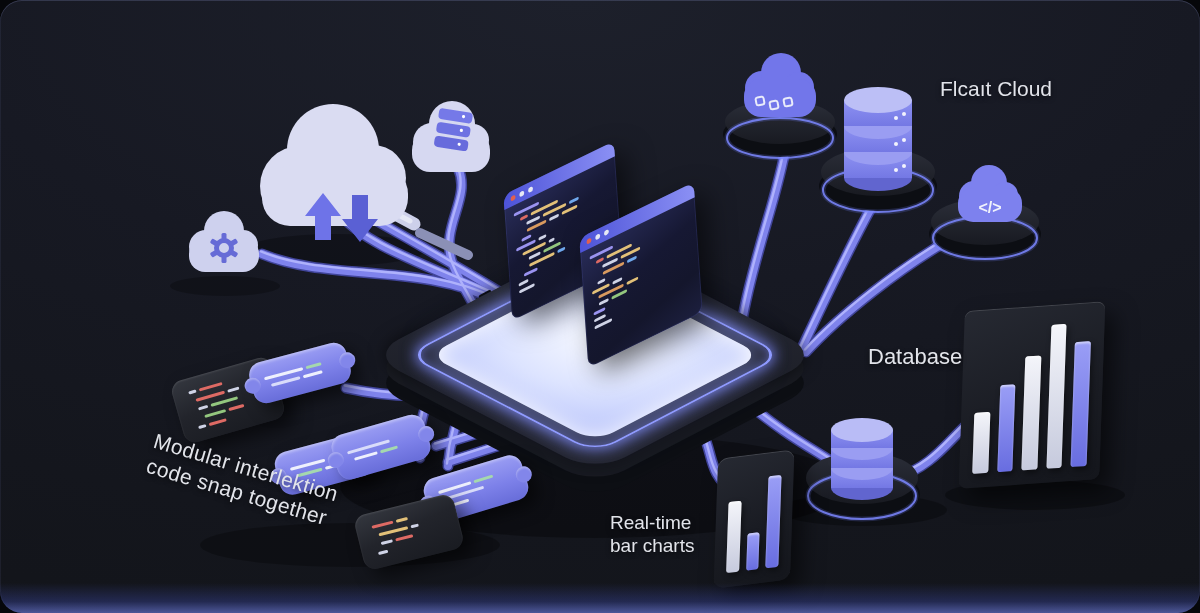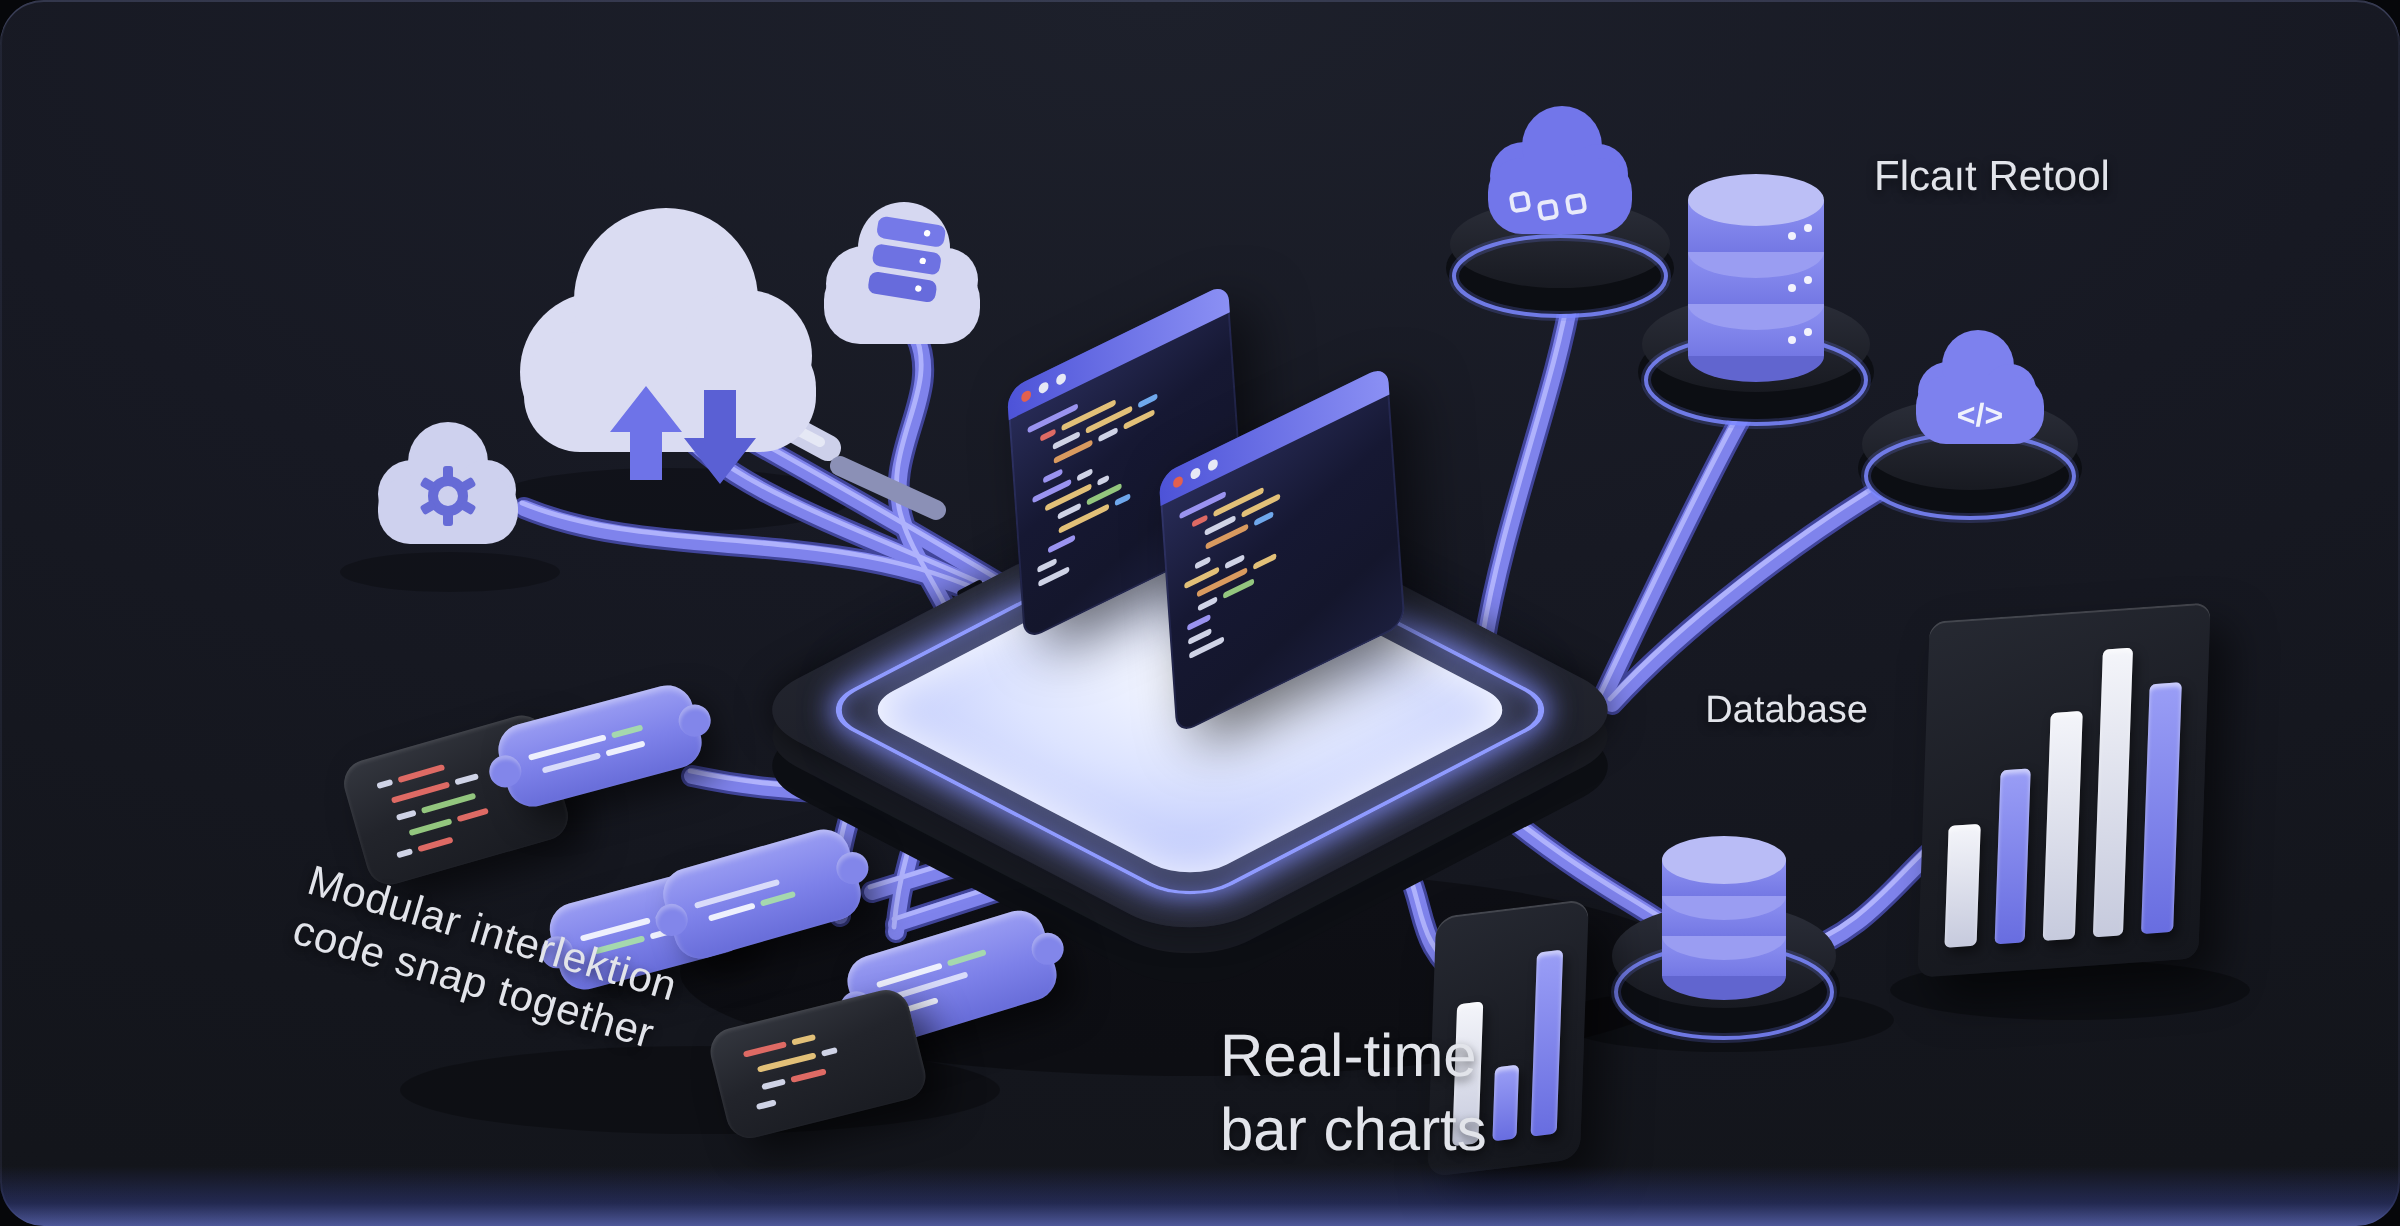--- a/index.html
+++ b/index.html
@@ -9,22 +9,22 @@
     box-shadow:inset 0 1px 0 rgba(150,160,220,.22), inset 1px 0 0 rgba(130,140,200,.10), inset -1px 0 0 rgba(130,140,200,.10);}
   .scene::after{content:"";position:absolute;left:0;right:0;bottom:0;height:30px;z-index:9;pointer-events:none;
     background:linear-gradient(180deg,rgba(60,72,160,0) 0%,rgba(72,88,205,.30) 62%,rgba(125,142,255,.55) 100%);}
   svg.bgsvg{position:absolute;inset:0;z-index:1;}
 
   
   .title{position:absolute;left:26px;top:20px;z-index:6;font-size:39px;font-weight:700;color:#ebedf1;letter-spacing:.2px;text-shadow:0 2px 6px rgba(0,0,0,.5);}
   .subtitle{position:absolute;left:28px;top:76px;z-index:6;font-size:21px;color:#d6d9df;line-height:1.35;}
   .lbl{position:absolute;z-index:5;color:#e2e4ea;line-height:1.22;text-shadow:0 2px 5px rgba(0,0,0,.55);}
   .lbl-infra{left:898px;top:76px;width:196px;text-align:center;font-size:21px;}
-  .lbl-dbm{left:808px;top:344px;width:126px;text-align:right;font-size:19px;}
-  .lbl-rt{left:610px;top:511px;font-size:30px;}
+  .lbl-dbm{left:868px;top:344px;width:126px;text-align:left;font-size:22px;}
+  .lbl-rt{left:610px;top:511px;font-size:19px;}
   .lbl-mod{left:158px;top:428px;font-size:21px;transform:rotate(16.5deg);transform-origin:left top;letter-spacing:.4px;}
 
   
   .codewin{position:absolute;z-index:3;border-radius:9px;
     background:linear-gradient(160deg,#2b2f5e 0%,#161833 45%,#14162c 75%,#1c1f3e 100%);
     box-shadow:10px 12px 26px rgba(0,0,0,.55), inset 0 0 0 1px rgba(120,130,255,.12);}
   .cw1{left:506px;top:168px;width:114px;height:126px;transform:rotate(-4deg) skewY(-22deg);}
   .cw2{left:582px;top:210px;width:118px;height:130px;transform:rotate(-4deg) skewY(-22deg);}
   .cw-bar{height:15px;border-radius:9px 9px 0 0;background:linear-gradient(90deg,#4d53d8,#8b90f4);display:flex;align-items:center;gap:4px;padding:0 7px;}
   .cw-bar i{width:5px;height:5px;border-radius:50%;display:block;}
@@ -520,21 +520,21 @@
   </div>
   <div class="chartpanel cp-tab">
     <div class="bars">
         <div class="bar3d" style="height: 68%; background: linear-gradient(rgb(244, 245, 250), rgb(198, 202, 221));"></div>
         <div class="bar3d" style="height: 36%; background: linear-gradient(rgb(154, 158, 246), rgb(104, 109, 224));"></div>
         <div class="bar3d" style="height: 88%; background: linear-gradient(rgb(154, 158, 246), rgb(104, 109, 224));"></div>
       </div>
   </div>
 
   <div class="lbl lbl-infra">
-    <div>Flcaıt Retool</div>
+    <div>Flcaıt Cloud</div>
   </div>
   <div class="lbl lbl-dbm">
     <div>Database</div>
   </div>
   <div class="lbl lbl-rt">
     <div>Real-time</div>
     <div>bar charts</div>
   </div>
   <div class="lbl lbl-mod">
     <div>Modular interlektion</div>

